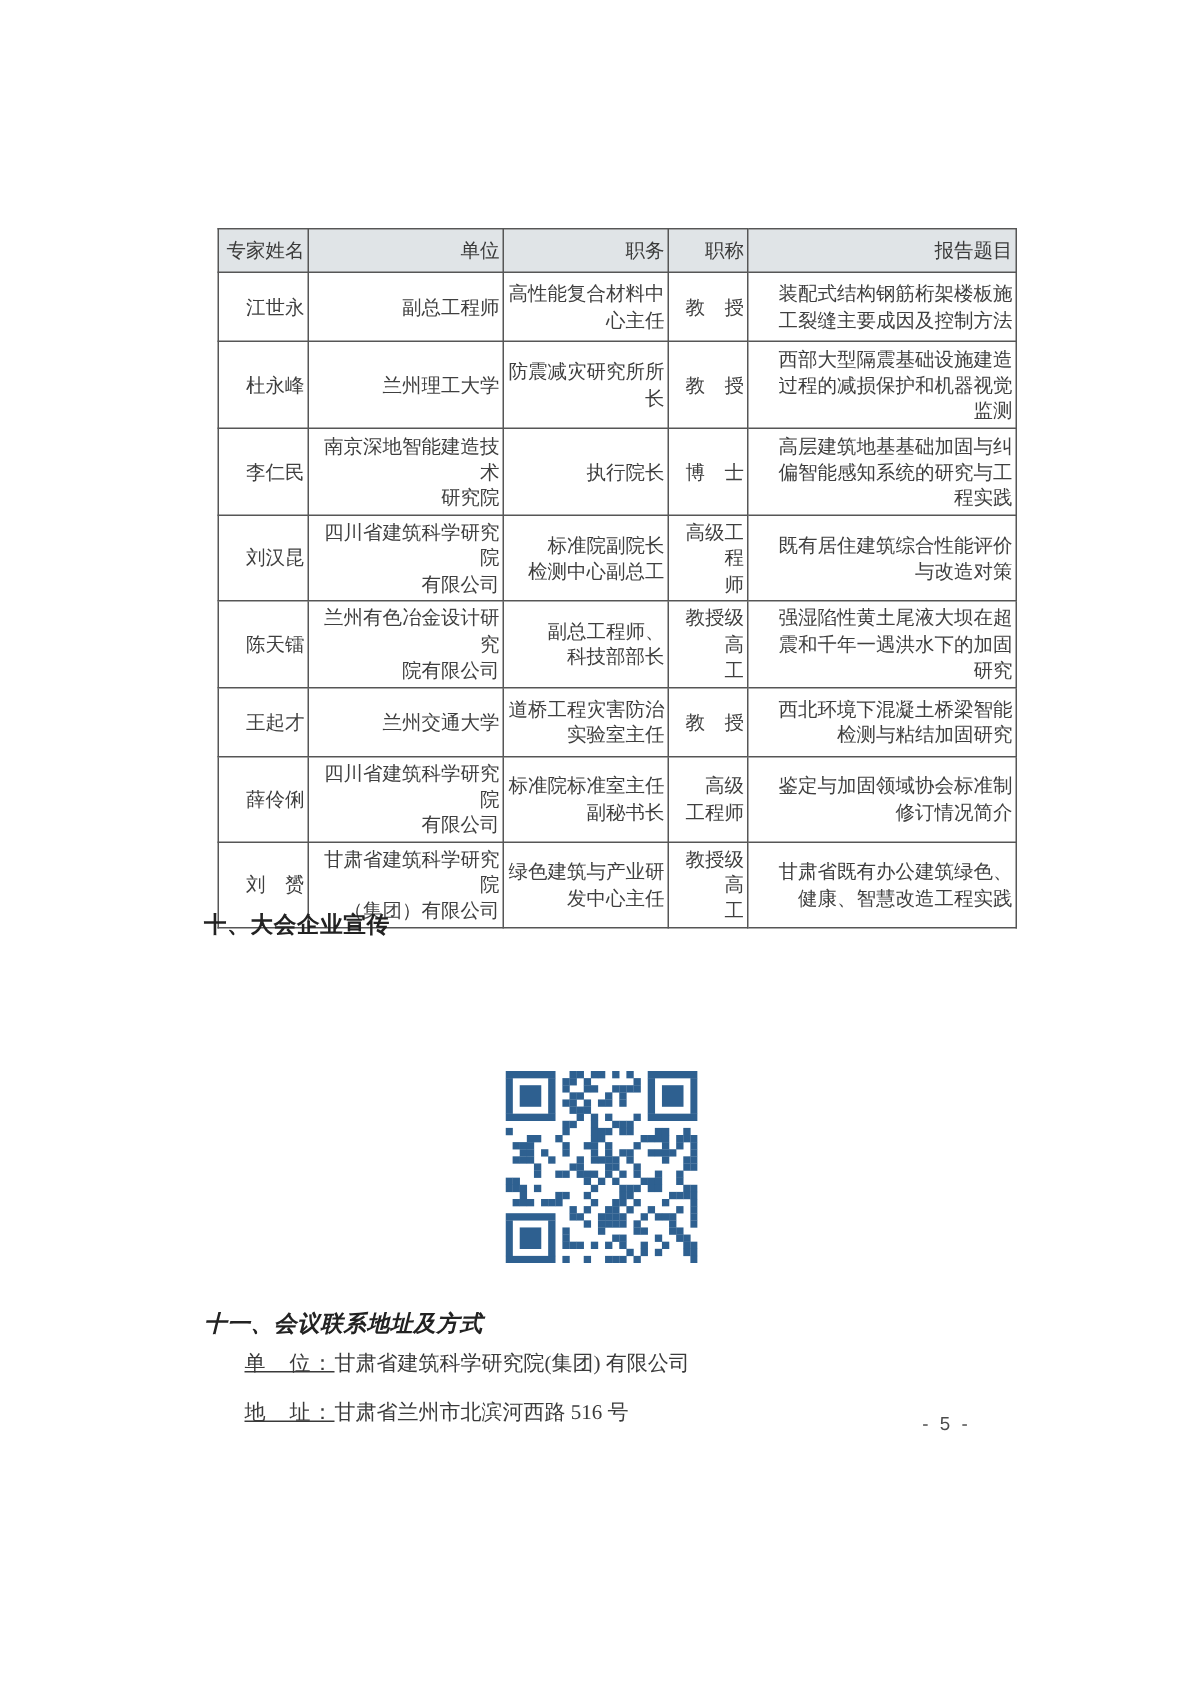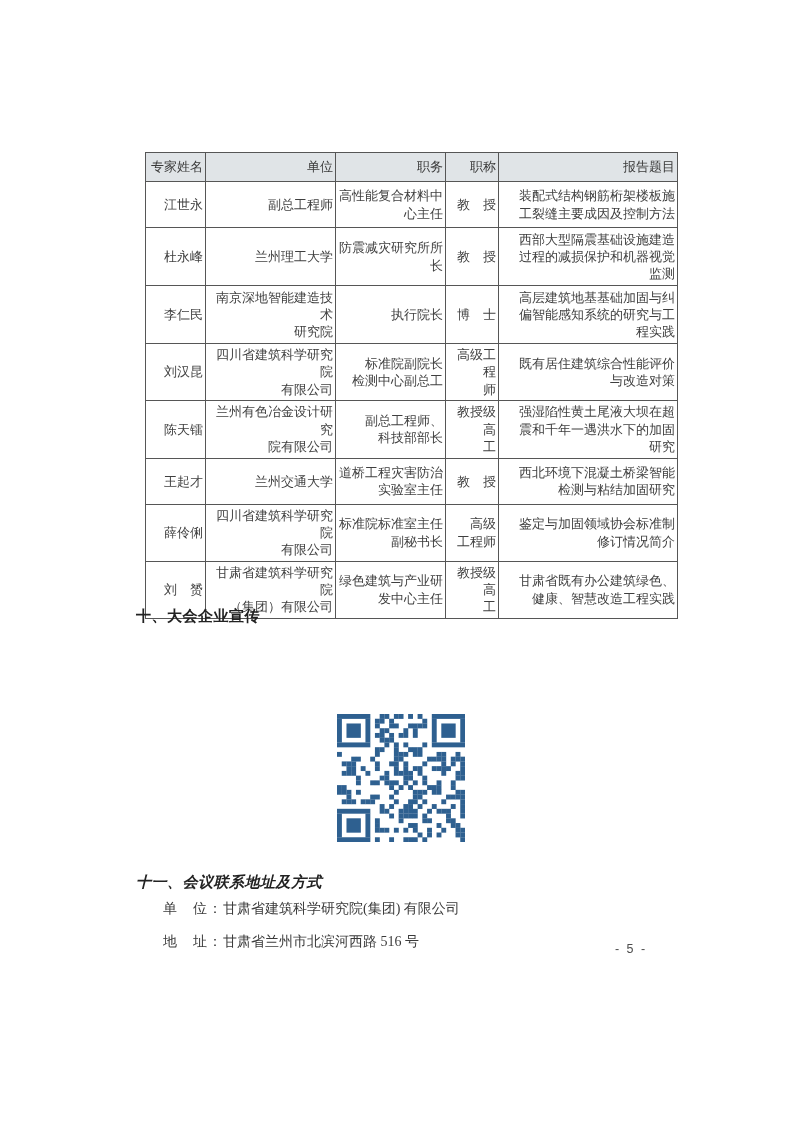--- a/index.html
+++ b/index.html
@@ -13,21 +13,21 @@
   .doc-table th{background:#e0e4e7;height:24px;color:#3a3a3a;}
   .doc-table tr.h2 td{height:41px;}
   .doc-table tr.h3 td{height:53px;}
   
   .sec-heading{position:absolute;left:136px;font-size:15px;font-weight:bold;color:#222;
                letter-spacing:0.5px;}
   .promo-body{position:absolute;left:136px;top:634px;width:540px;font-size:14px;color:#3a3a3a;
               line-height:31.5px;white-space:pre-line;text-indent:2em;}
   .qr-box{position:absolute;left:337px;top:714px;width:128px;height:128px;}
   .contact-line{position:absolute;left:163px;font-size:14px;color:#3a3a3a;}
-  .contact-line .lbl{letter-spacing:1px;}
+  .contact-line .lbl{letter-spacing:1px;text-decoration:underline;}
   .page-number{position:absolute;left:596px;top:942px;width:70px;text-align:center;
                font-size:12.5px;color:#4c4c4c;letter-spacing:2px;
                font-family:"Liberation Sans","DejaVu Sans",sans-serif;}
 </style>
 </head>
 <body>
 
 <div class="page">
 
   <table class="doc-table">

